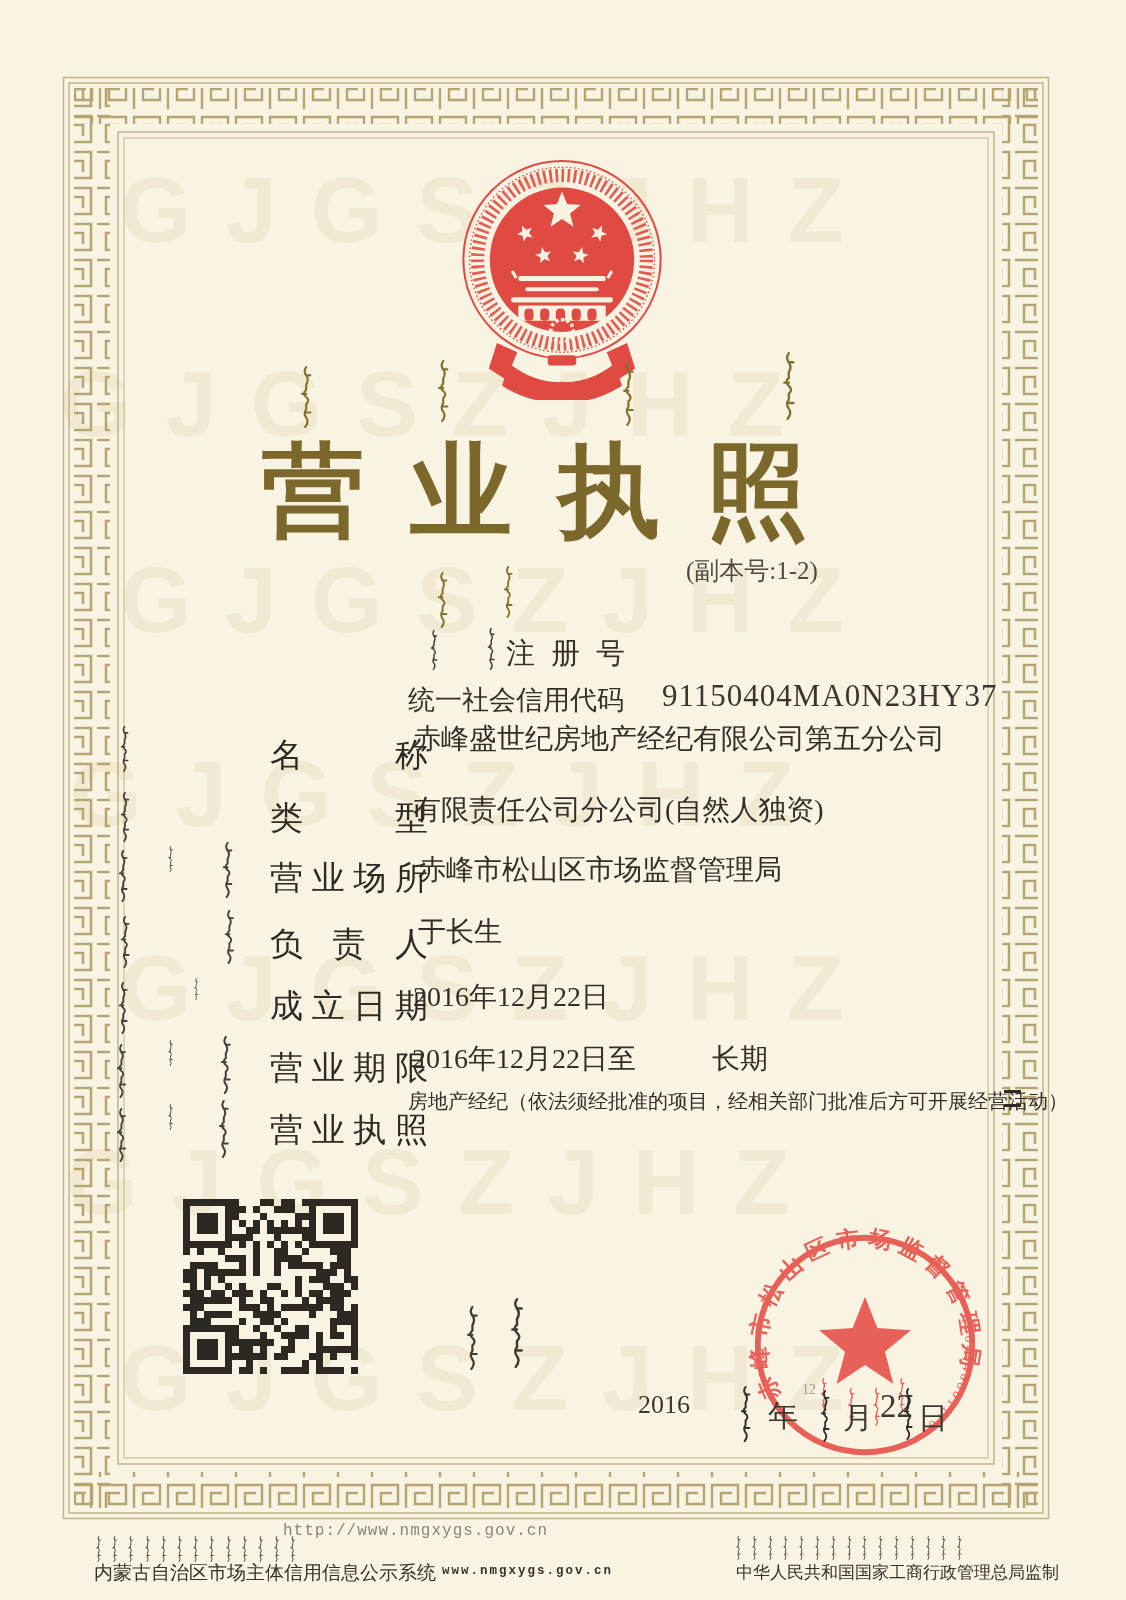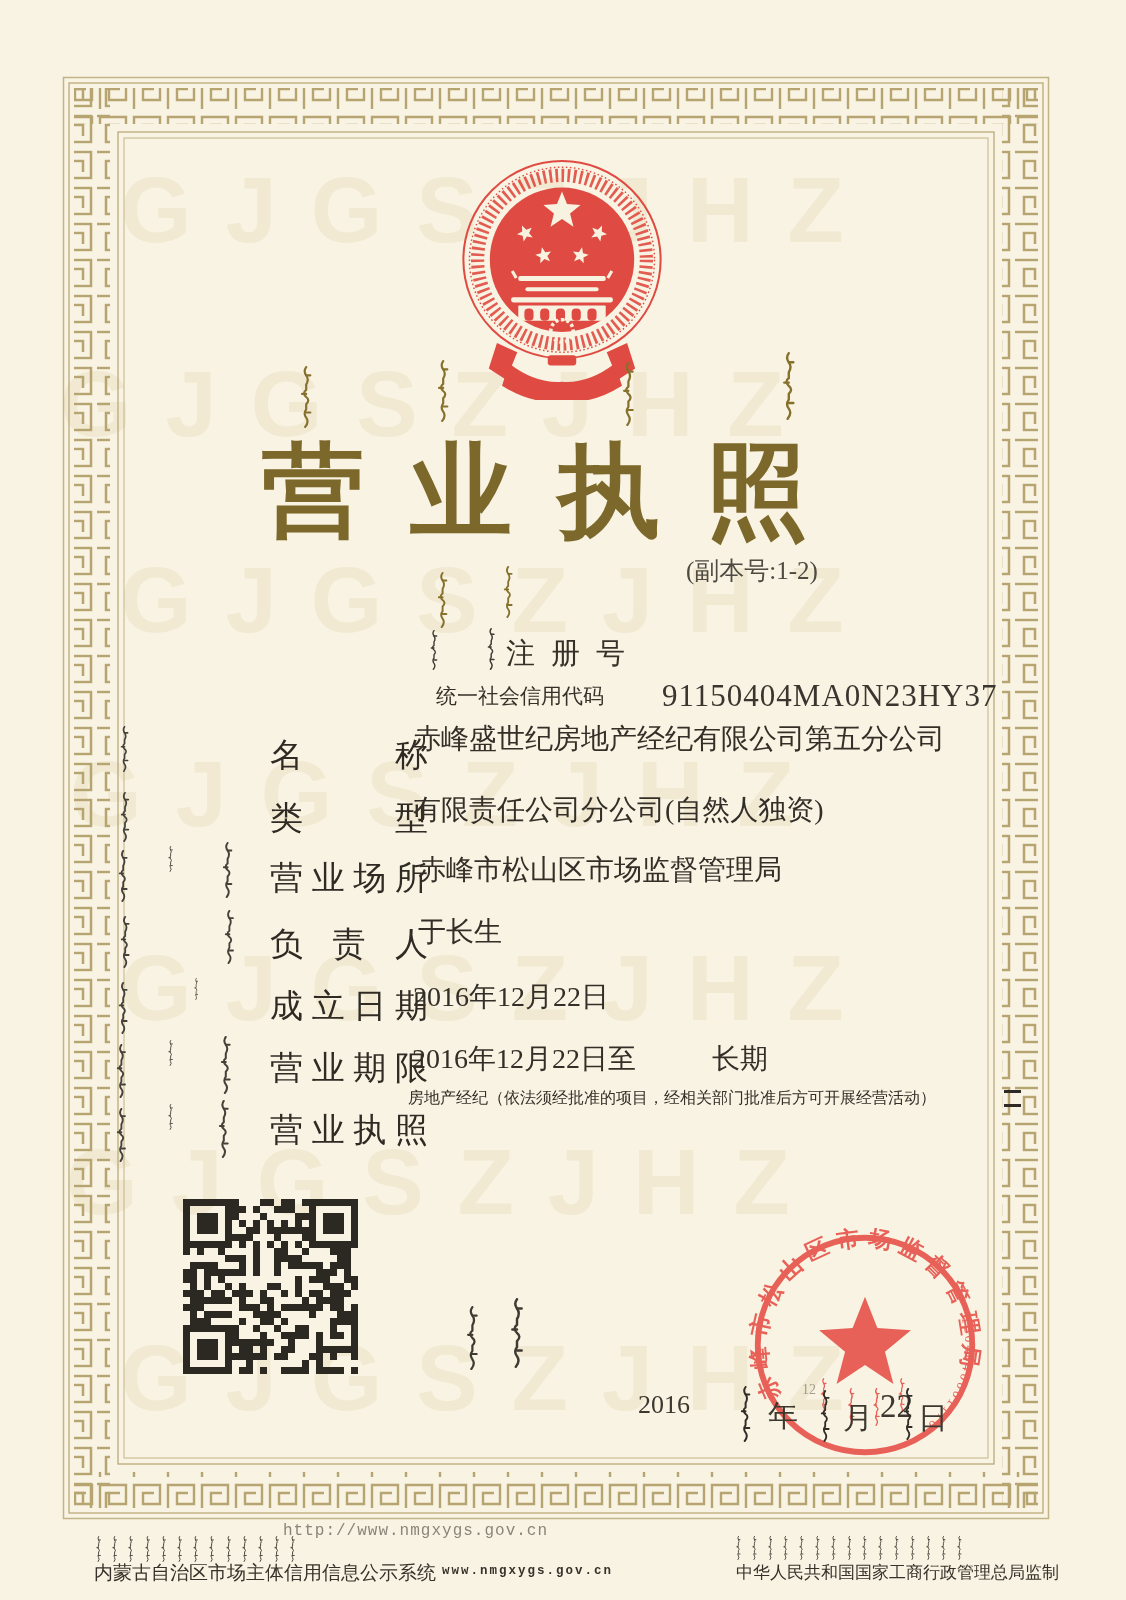--- a/index.html
+++ b/index.html
@@ -15,29 +15,29 @@
   .emblem{position:absolute;left:460px;top:156px;width:204px;height:244px;}
   
   .title{position:absolute;left:262px;top:424px;font-size:102px;font-weight:bold;
          letter-spacing:46px;color:#7c682a;white-space:nowrap;}
   .copy-label{position:absolute;left:515px;top:566px;font-size:38px;color:#7c682a;
               font-family:"Liberation Serif",serif;white-space:nowrap;}
   .copy-no{position:absolute;left:686px;top:554px;font-size:25px;color:#4e4a42;
            font-family:"Liberation Serif",serif;}
   .regno-label{position:absolute;left:506px;top:634px;font-size:29px;letter-spacing:16px;
                color:#353128;white-space:nowrap;}
-  .credit-label{position:absolute;left:436px;top:682px;font-size:21px;color:#353128;white-space:nowrap;}
+  .credit-label{position:absolute;left:408px;top:682px;font-size:27px;color:#353128;white-space:nowrap;}
   .credit-code{position:absolute;left:662px;top:678px;font-size:31px;letter-spacing:1px;
                color:#3a362f;font-family:"Liberation Serif",serif;white-space:nowrap;}
   
   .flabel{position:absolute;left:270px;width:158px;font-size:33px;color:#2f2b24;
           text-align:justify;text-align-last:justify;white-space:normal;}
   .fvalue{position:absolute;font-size:28px;color:#332e27;font-family:"Liberation Serif",serif;
           white-space:nowrap;}
-  .fscope{font-size:16px;white-space:nowrap;}
+  .fscope{font-size:20px;white-space:nowrap;}
   .scope-mark{position:absolute;left:1004px;top:1090px;width:17px;height:11px;
               border-top:3.5px solid #2f2b24;border-bottom:3.5px solid #2f2b24;}
   
   .qr{position:absolute;left:183px;top:1199px;display:grid;grid-template-columns:repeat(25,7px);
       grid-auto-rows:7px;}
   .qr i{display:block;}
   .qr i.on{background:#2c2822;}
   
   .registry-label{position:absolute;left:552px;top:1320px;font-size:30px;letter-spacing:18px;
                   color:#2f2b24;white-space:nowrap;}

